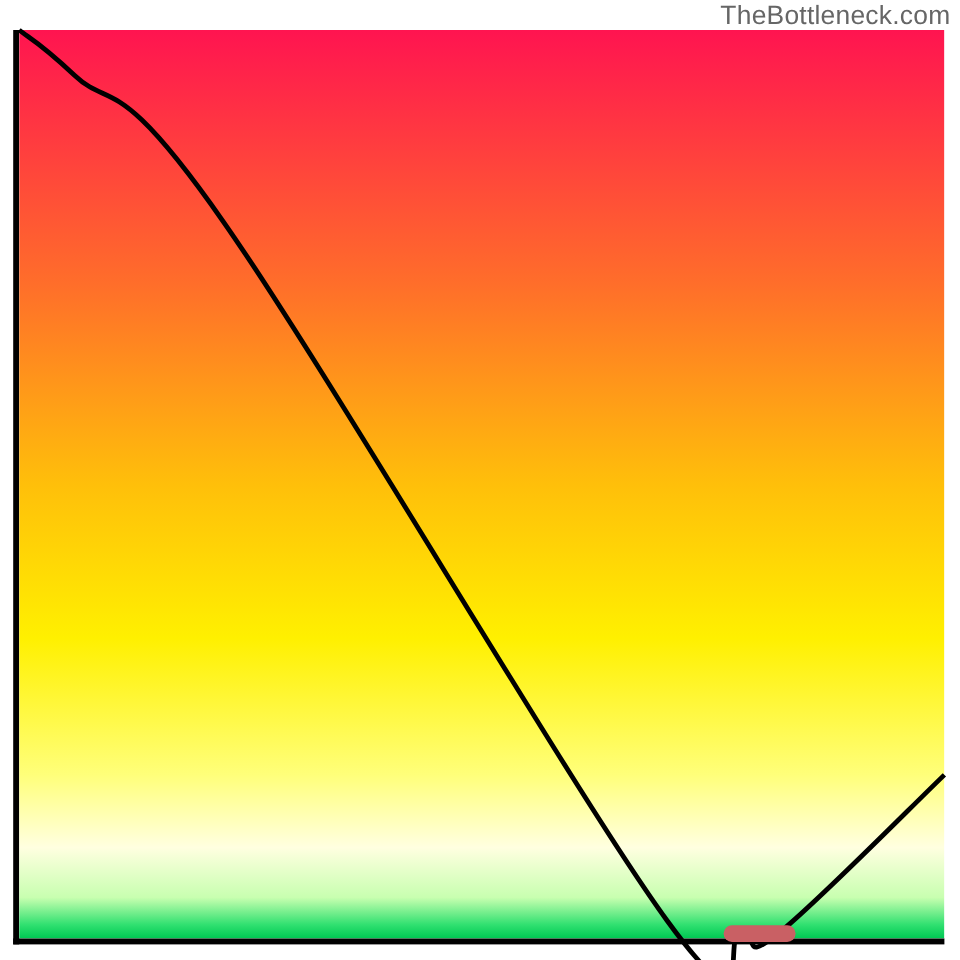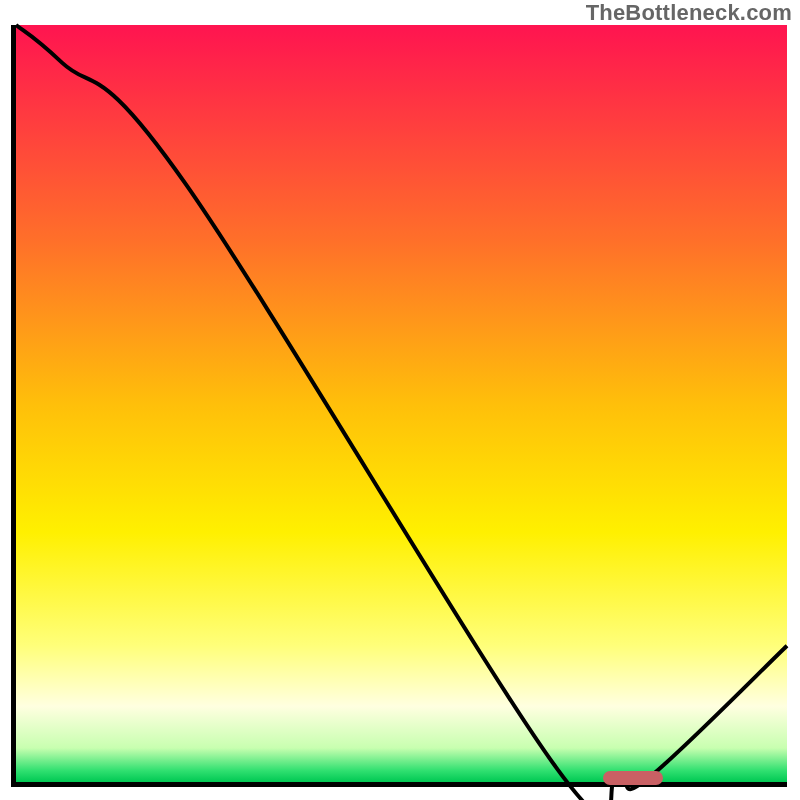--- a/index.html
+++ b/index.html
@@ -13,21 +13,21 @@
   .stage {
     position: relative;
     width: 800px;
     height: 800px;
   }
   .watermark {
     position: absolute;
     top: 0;
     right: 8px;
     font-size: 22px;
-    font-weight: 700;
+    font-weight: 400;
     color: #666666;
     letter-spacing: 0.2px;
   }
   .plot-frame {
     position: absolute;
     left: 11px;
     top: 25px;
     width: 776px;
     height: 762px;
     border-left: 5px solid #000;

